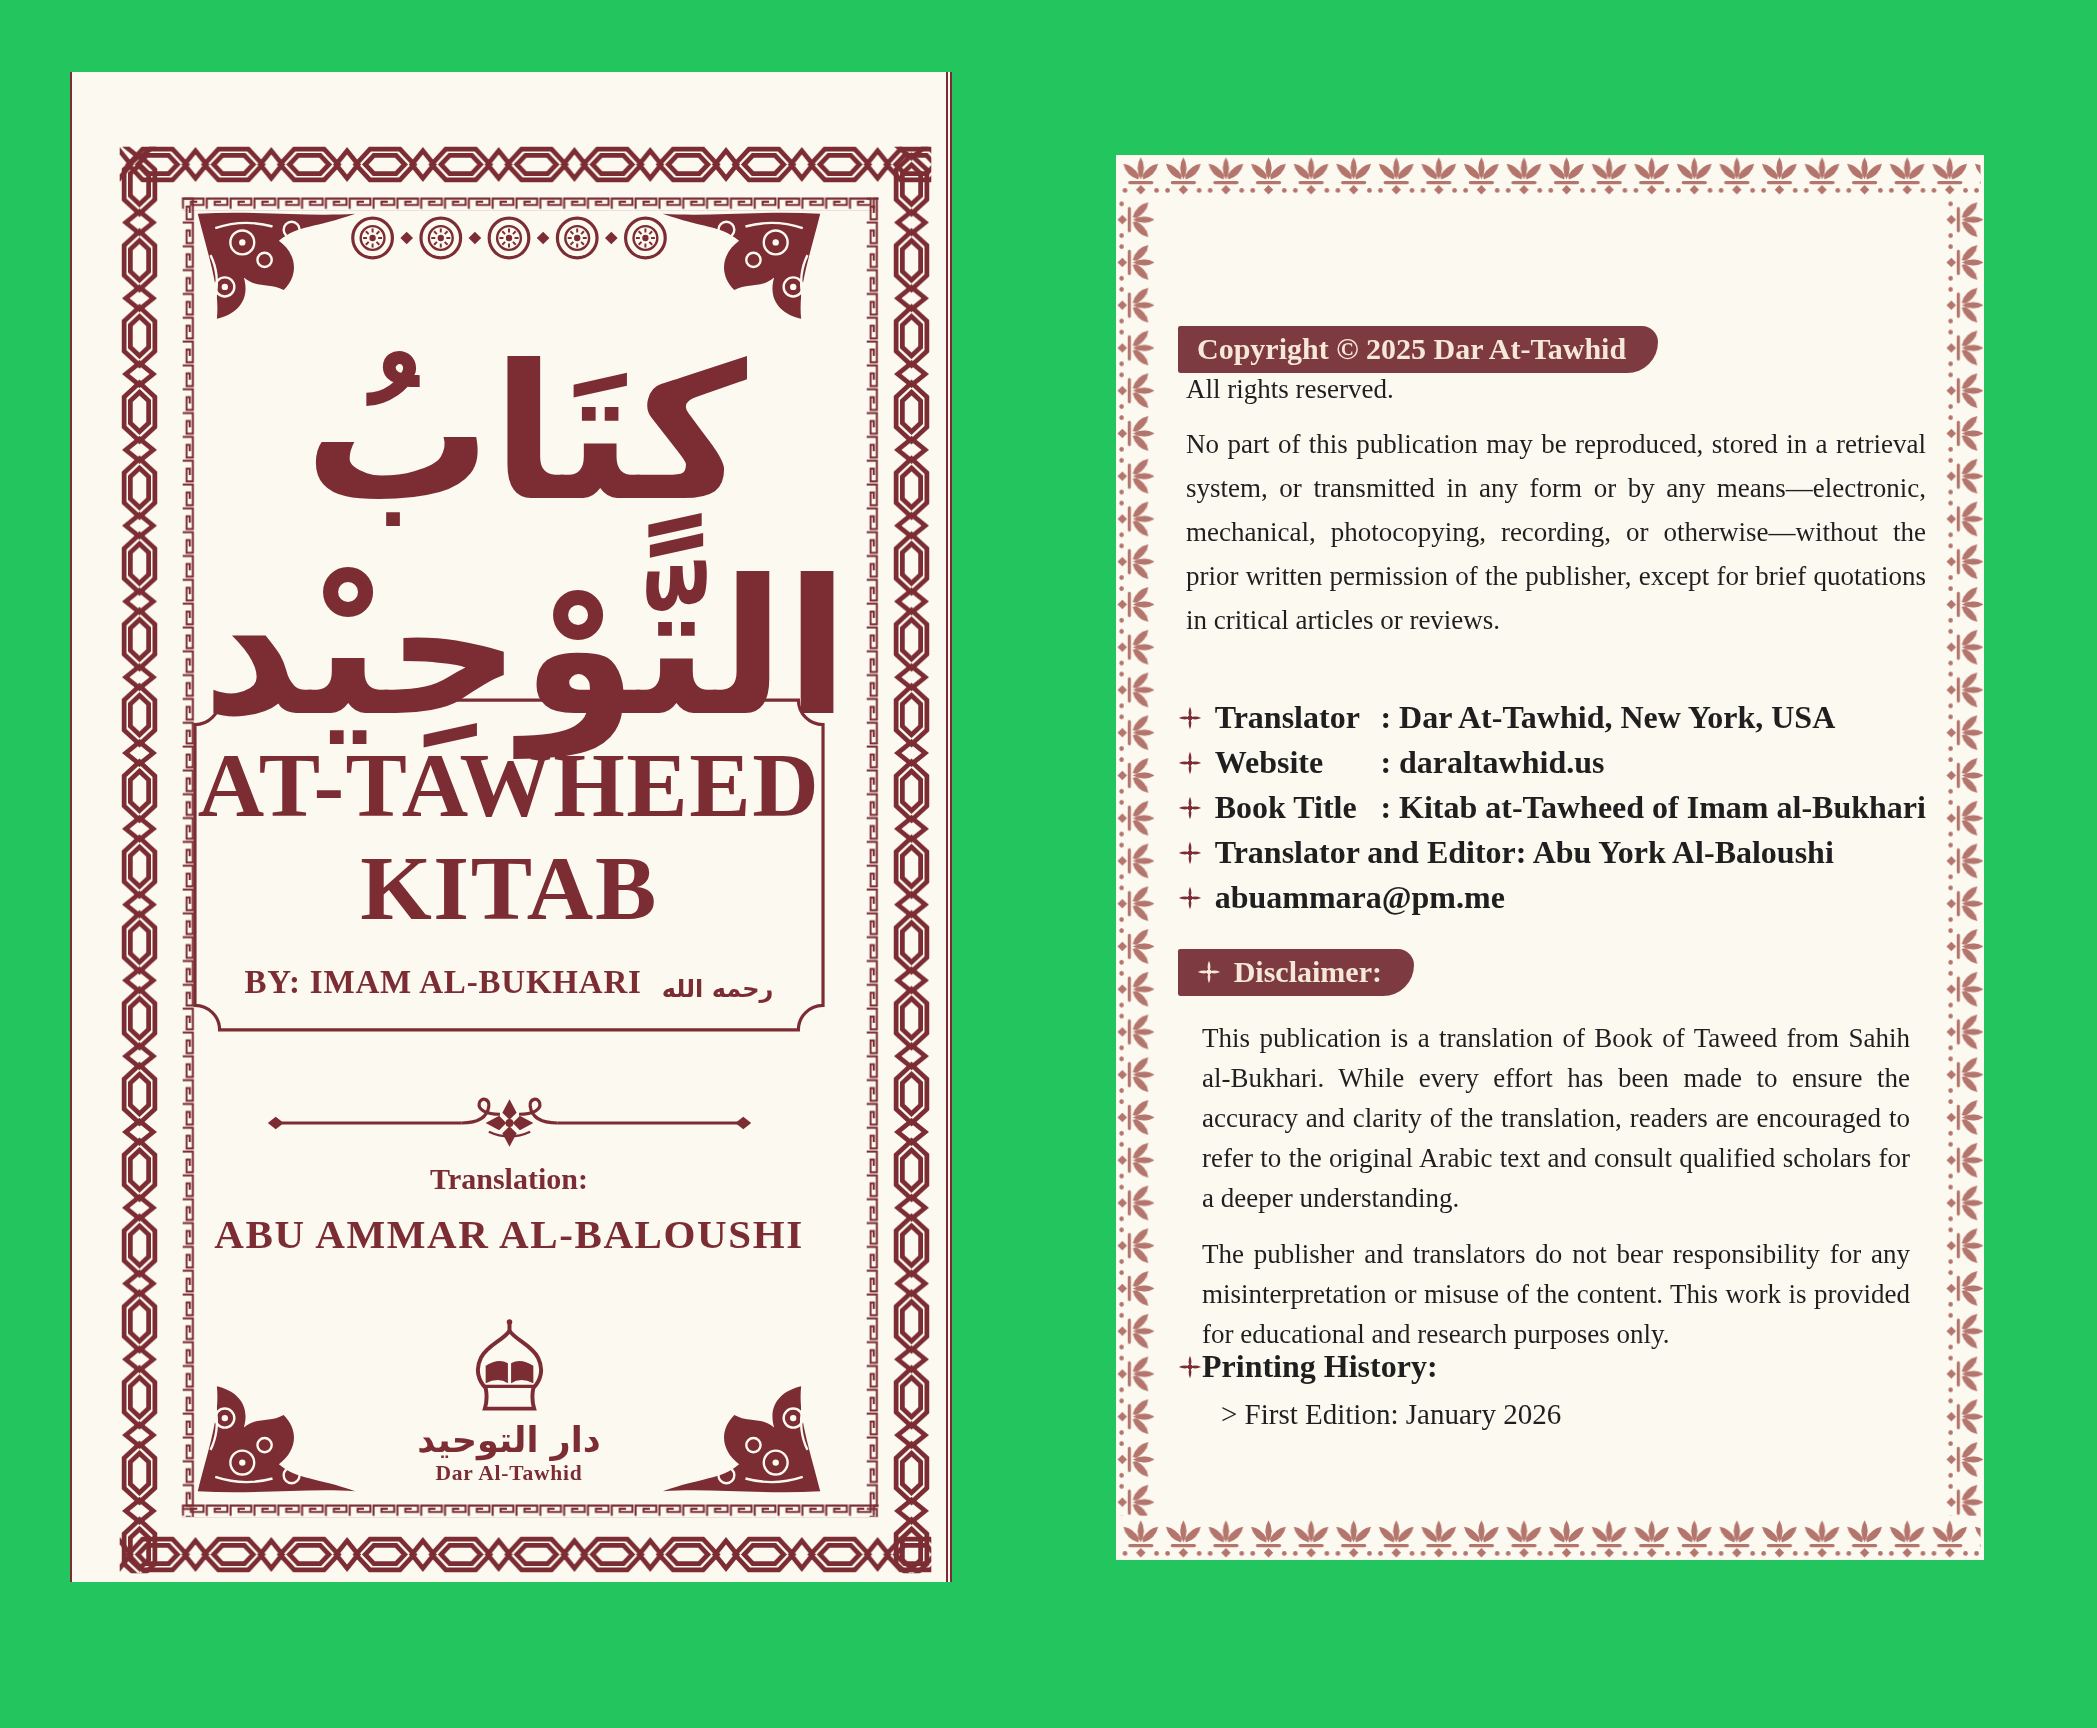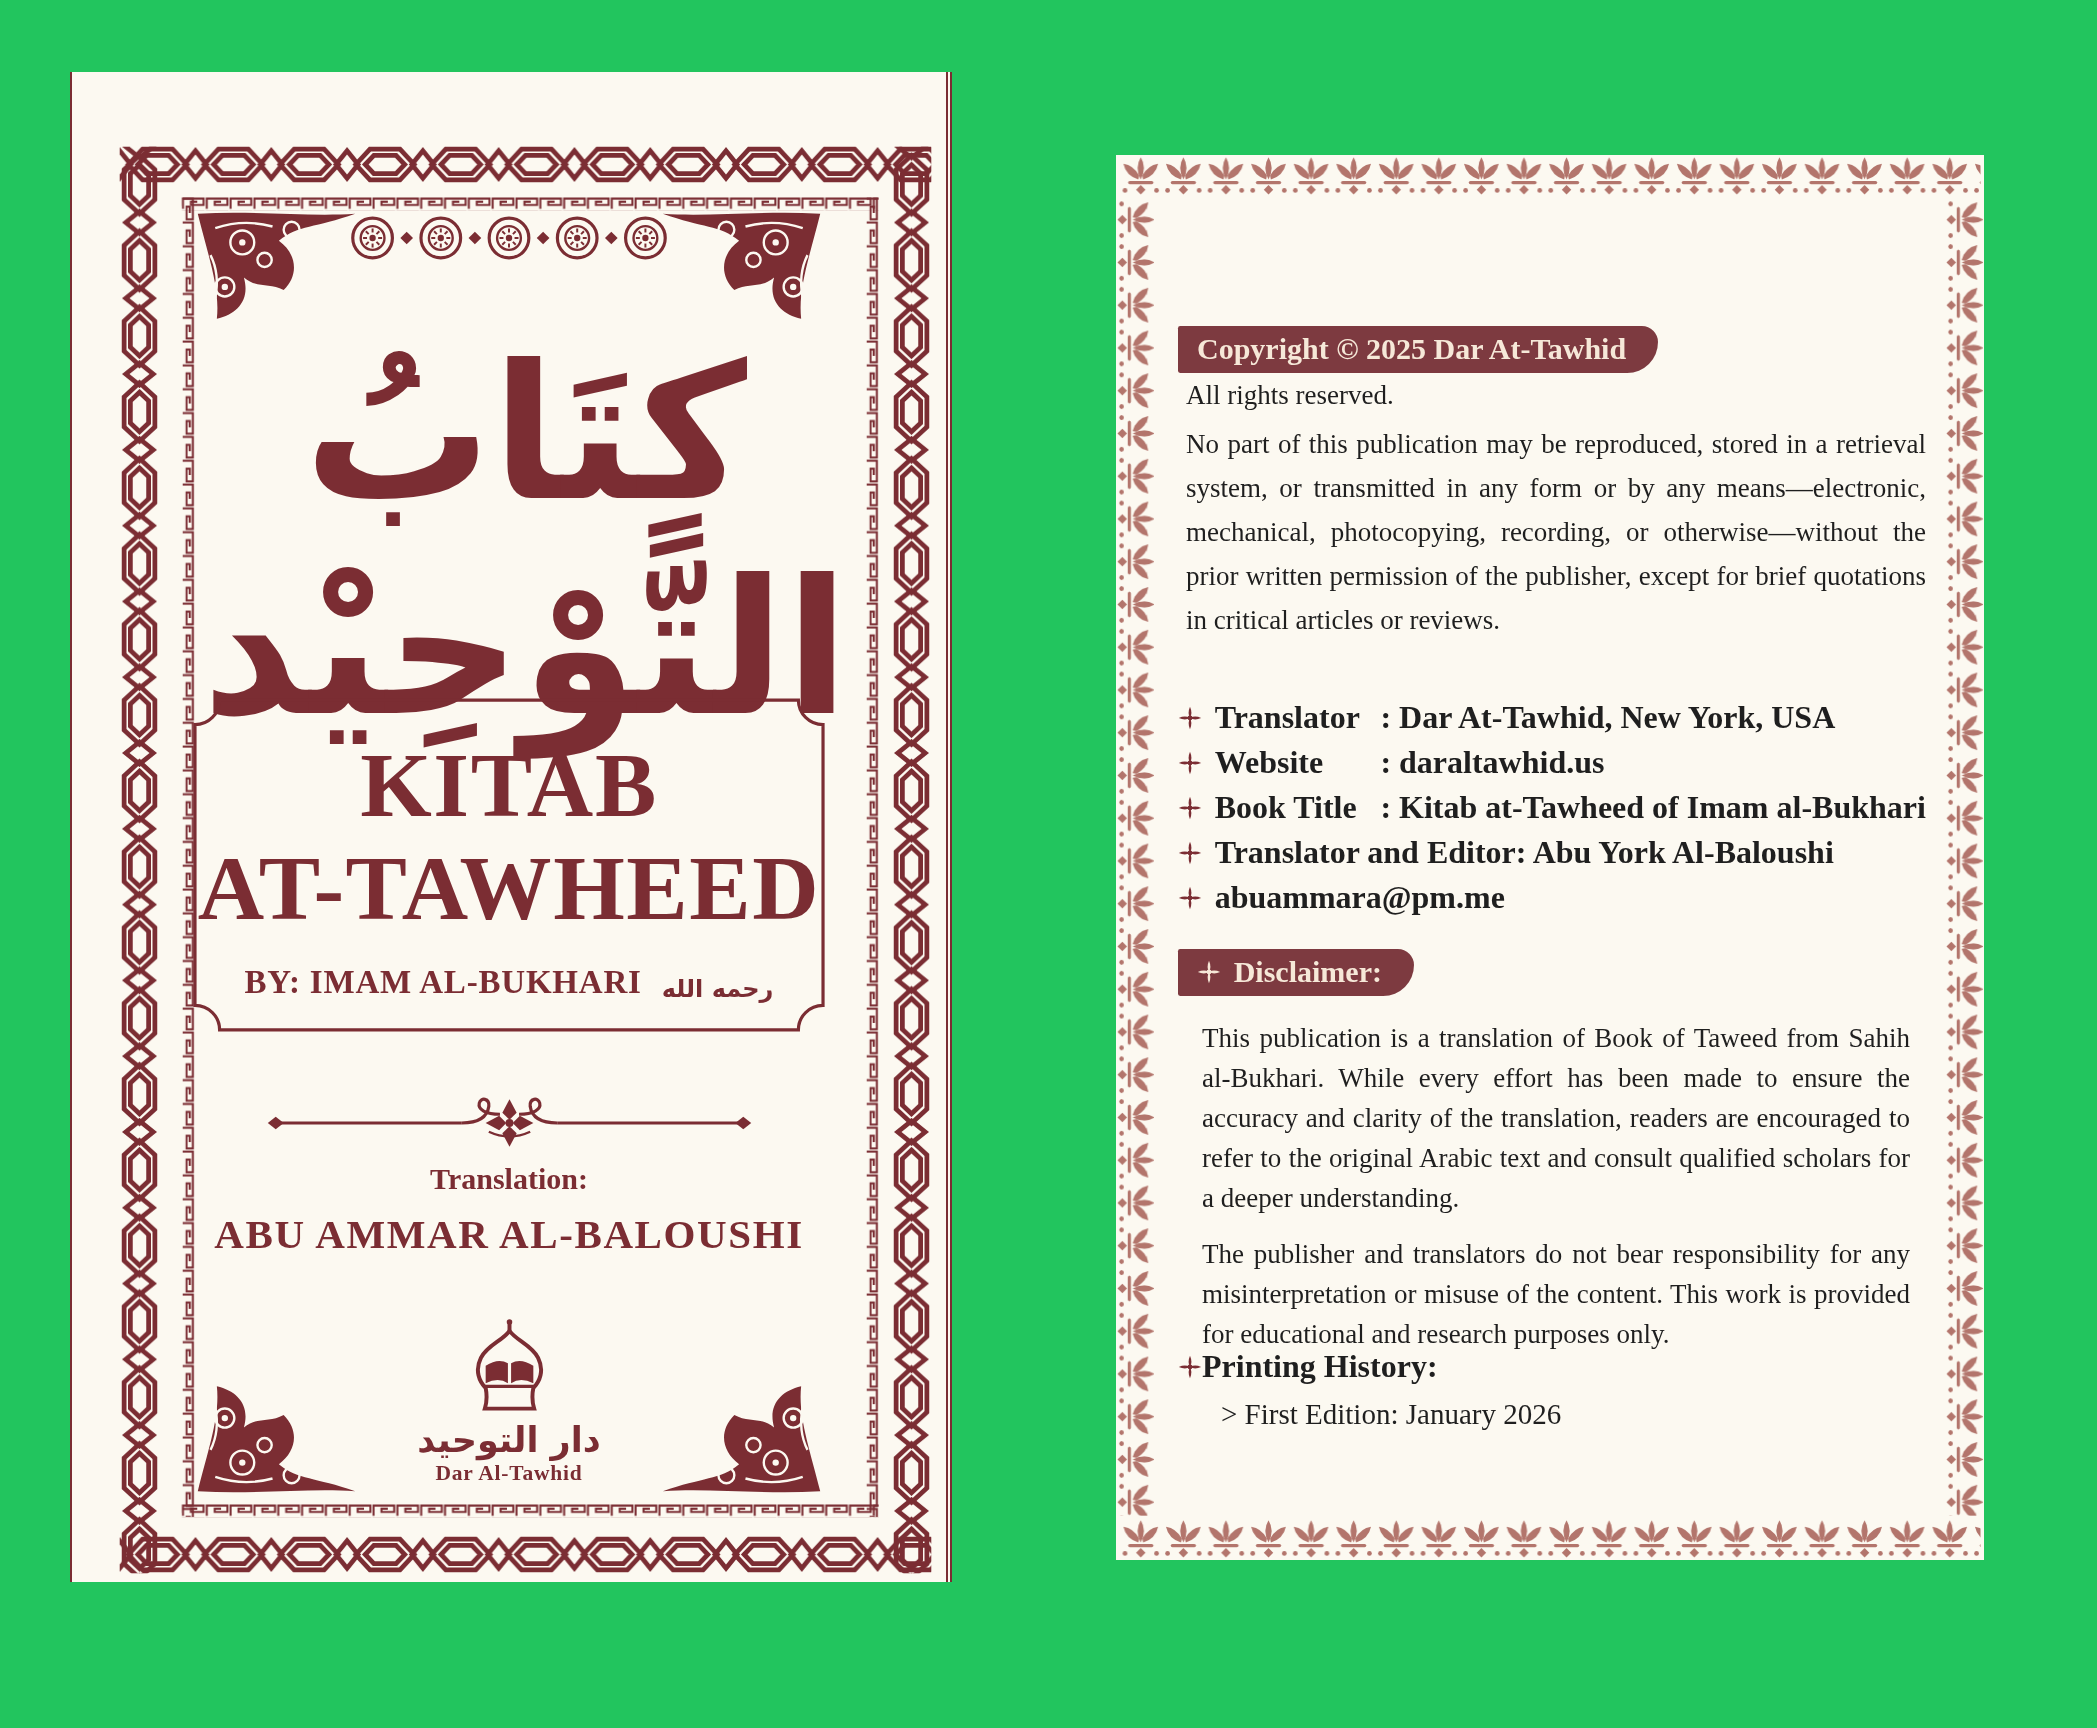--- a/index.html
+++ b/index.html
@@ -257,22 +257,22 @@
           <line x1="391.9" y1="24.1" x2="395.5" y2="20.5" stroke="#7b2d33" stroke-width="2.5"></line>
         </svg></div>
 
     <div class="abs arabic cover-arabic-title">كِتَابُ التَّوْحِيْد</div>
 
     <div class="abs title-frame">
       <div class="frame-svg deco"><svg width="636" height="338" viewBox="0 0 800 425" xmlns="http://www.w3.org/2000/svg">
             <path d="M36,5 H764 A31,31 0 0 0 795,36 V389 A31,31 0 0 0 764,420 H36 A31,31 0 0 0 5,389 V36 A31,31 0 0 0 36,5 Z" fill="none" stroke="#7b2d33" stroke-width="4"></path>
           </svg></div>
       <div class="title-inner">
+        <div class="cover-title">AT-TAWHEED</div>
         <div class="cover-title">KITAB</div>
-        <div class="cover-title">AT-TAWHEED</div>
         <div class="cover-byline">
           <span>BY: IMAM AL-BUKHARI</span>
           <span class="honorific">رحمه الله</span>
         </div>
       </div>
     </div>
 
     <div class="abs deco" style="left:191px;top:1015px;"><svg width="493" height="72" viewBox="0 0 620 90" xmlns="http://www.w3.org/2000/svg">
           <g stroke="#7b2d33" fill="none">
             <line x1="14" y1="45" x2="250" y2="45" stroke-width="4"></line>
@@ -377,21 +377,21 @@
               </g>
             </pattern>
           </defs>
           <rect width="48" height="1664" fill="url(#pt12)"></rect>
         </svg></div>
 
     <div class="ribbon" style="left:62px;top:171px;">
       <span>Copyright © 2025 Dar At-Tawhid</span>
     </div>
 
-    <div class="abs body-text" style="left:70px;top:218px;width:740px;">All rights reserved.</div>
+    <div class="abs body-text" style="left:70px;top:212px;width:740px;">All rights reserved.</div>
 
     <div class="abs body-text justify" style="left:70px;top:267px;width:740px;">No part of this publication may be reproduced, stored in a retrieval system, or transmitted in any form or by any means—electronic, mechanical, photocopying, recording, or otherwise—without the prior written permission of the publisher, except for brief quotations in critical articles or reviews.</div>
 
     <div class="abs detail-rows">
       <div class="detail-row">
         <span class="bullet deco"><svg width="24" height="24" viewBox="0 0 30 30" xmlns="http://www.w3.org/2000/svg">
               <g fill="#7b2d33">
                 <path d="M15,1 Q18.5,9 15,15 Q11.5,9 15,1 Z"></path>
                 <path d="M15,29 Q18.5,21 15,15 Q11.5,21 15,29 Z"></path>
                 <path d="M1,15 Q9,18.5 15,15 Q9,11.5 1,15 Z"></path>

